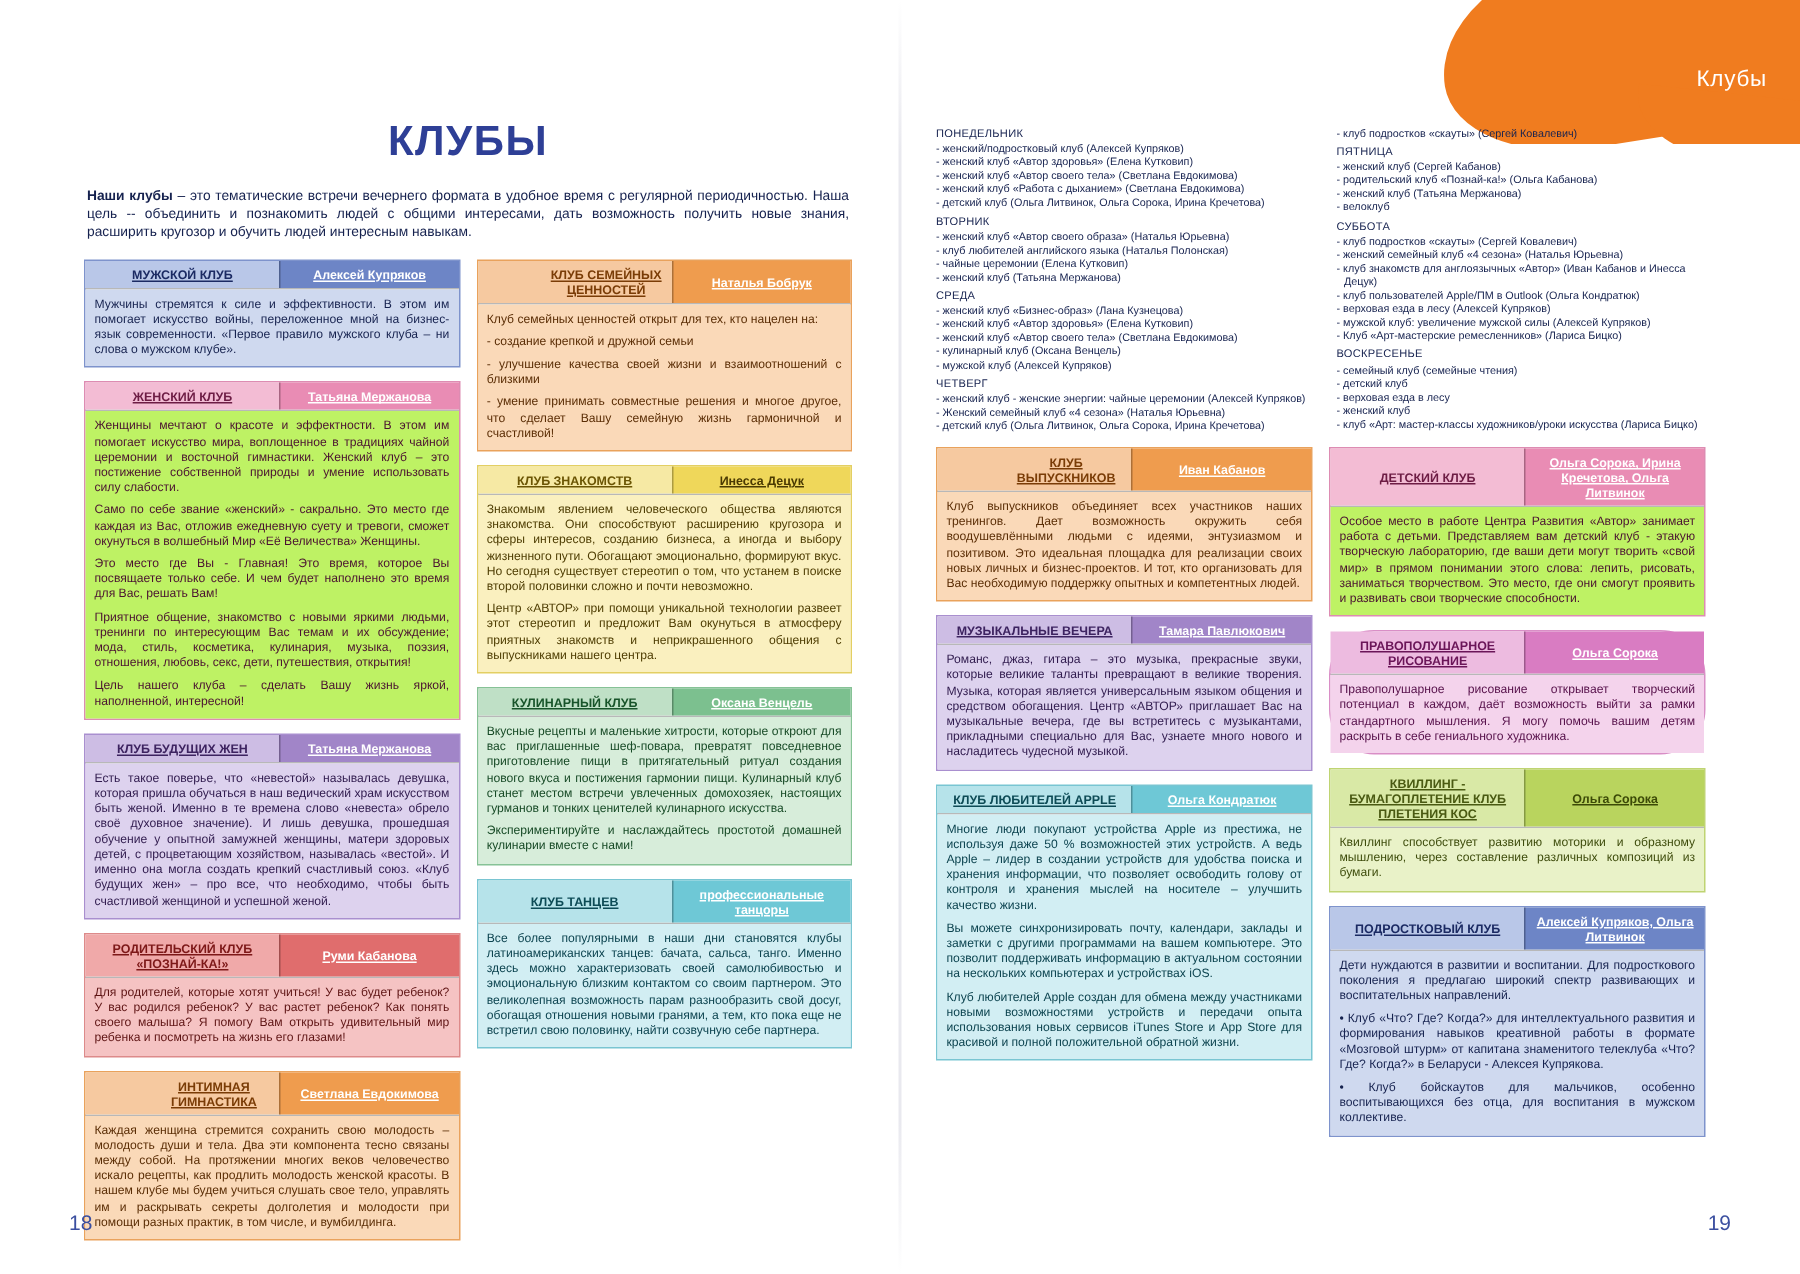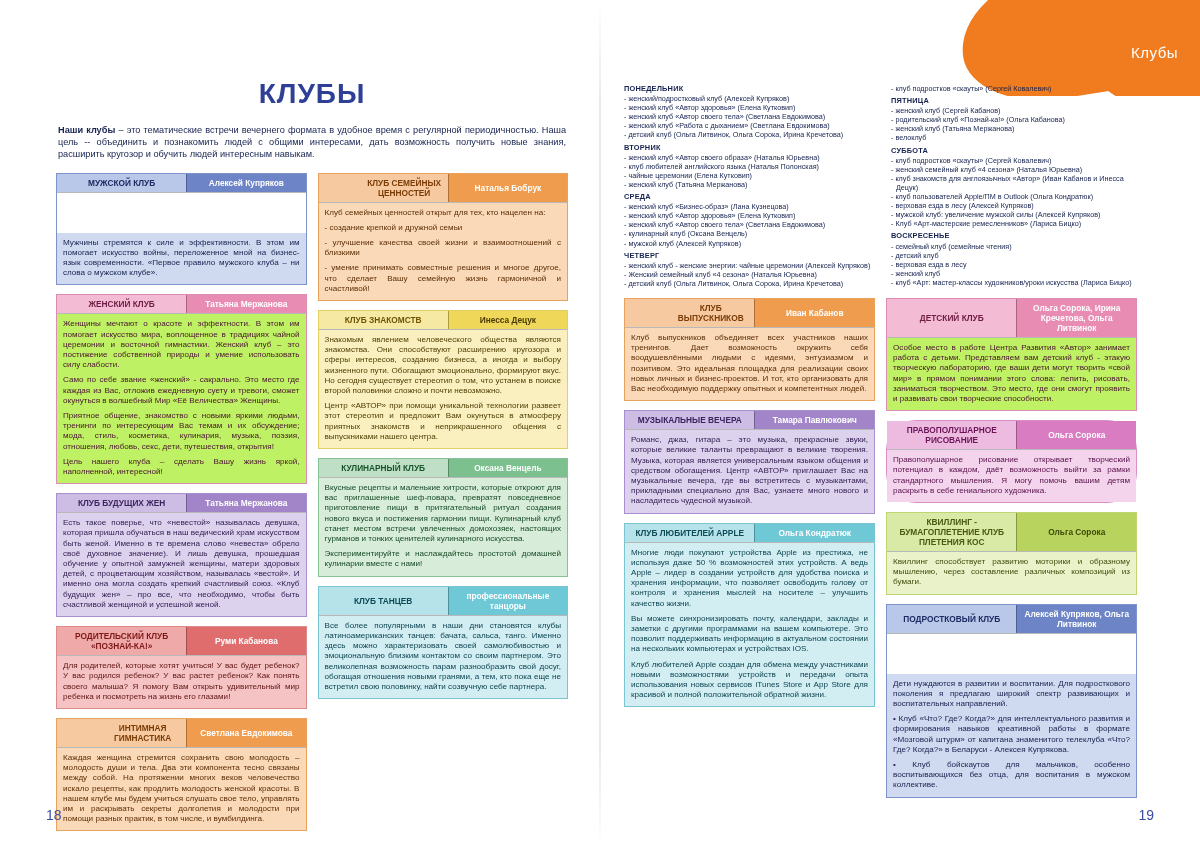--- a/index.html
+++ b/index.html
@@ -66,34 +66,34 @@
   .subcols { display:flex; gap:11px; align-items:flex-start; }
   .sub { width:251px; }
 
   
   .card { margin-bottom:9px; border:1px solid rgba(0,0,0,.28); }
   .card-head {
     display:flex; align-items:stretch; border-bottom:1px solid rgba(0,0,0,.28);
   }
   .card-head .name, .card-head .person {
     padding:4px 6px; font-size:8.3px; font-weight:bold; line-height:10px;
-    display:flex; align-items:center; justify-content:center; text-align:center;
+    display:flex; align-items:center; justify-content:center; text-align:center;text-decoration:underline;
   }
   .card-head .name { flex:1 1 52%; }
   .card-head .person { flex:1 1 48%; border-left:1px solid rgba(0,0,0,.28); }
   .card-body {
     padding:5px 6px 6px 6px; font-size:8.1px; line-height:10.2px; text-align:justify;
   }
   .card-body p { margin:0 0 5px 0; }
   .card-body p:last-child { margin-bottom:0; }
 
   
   .t-blue .card-head .name { background:#b9c7e8; color:#1b2a63; }
   .t-blue .card-head .person { background:#6d85c6; color:#ffffff; }
-  .t-blue .card-body { background:#cfd9ef; color:#16224f;margin-top:40px; }
+  .t-blue .card-body { background:#cfd9ef; color:#16224f; }
   .t-blue { border-color:#7e93cc; }
 
   .t-pink .card-head .name { background:#f3bcd4; color:#6d1c44; }
   .t-pink .card-head .person { background:#e98cb4; color:#ffffff; }
   .t-pink .card-body { background:#bef264; color:#4a1230; }
   .t-pink { border-color:#dd8cb2; }
 
   .t-violet .card-head .name { background:#cdbde4; color:#3d2360; }
   .t-violet .card-head .person { background:#a185c8; color:#ffffff; }
   .t-violet .card-body { background:#ddd2ee; color:#2f1a4d; }
@@ -130,21 +130,21 @@
   .t-magenta { border-color:#d98ec6;border-radius:30px; }
 
   .t-lime .card-head .name { background:#d9e9a6; color:#4a5a12; }
   .t-lime .card-head .person { background:#b9d45e; color:#3c4a07; }
   .t-lime .card-body { background:#e9f2c8; color:#3e4c0c; }
   .t-lime { border-color:#bfd472; }
 
   
   .schedule { display:flex; gap:14px; font-size:7.2px; line-height:9.1px; color:#16224f; margin-bottom:10px; }
   .schedule .sc-col { width:253px; }
-  .day { font-weight:bold; font-size:7.4px; margin:3px 0 1px 0; letter-spacing:.2px; }
+  .day { font-weight:normal; font-size:7.4px; margin:3px 0 1px 0; letter-spacing:.2px; }
   .day:first-child { margin-top:0; }
   .sch-item { margin:0; padding-left:5px; text-indent:-5px; }
 </style>
 </head>
 <body>
 
 <div class="page">
 
   <div class="ribbon">
     <div class="blob"></div>
@@ -170,20 +170,21 @@
             </div>
           </div>
           <div class="card t-pink">
             <div class="card-head">
               <div class="name">ЖЕНСКИЙ КЛУБ</div>
               <div class="person">Татьяна Мержанова</div>
             </div>
             <div class="card-body">
               <p>Женщины мечтают о красоте и эффектности. В этом им помогает искусство мира, воплощенное в традициях чайной церемонии и восточной гимнастики. Женский клуб – это постижение собственной природы и умение использовать силу слабости.</p>
               <p>Само по себе звание «женский» - сакрально. Это место где каждая из Вас, отложив ежедневную суету и тревоги, сможет окунуться в волшебный Мир «Её Величества» Женщины.</p>
+              <p>Это место где Вы - Главная! Это время, которое Вы посвящаете только себе. И чем будет наполнено это время для Вас, решать Вам!</p>
               <p>Приятное общение, знакомство с новыми яркими людьми, тренинги по интересующим Вас темам и их обсуждение; мода, стиль, косметика, кулинария, музыка, поэзия, отношения, любовь, секс, дети, путешествия, открытия!</p>
               <p>Цель нашего клуба – сделать Вашу жизнь яркой, наполненной, интересной!</p>
             </div>
           </div>
           <div class="card t-violet">
             <div class="card-head">
               <div class="name">КЛУБ БУДУЩИХ ЖЕН</div>
               <div class="person">Татьяна Мержанова</div>
             </div>
             <div class="card-body">

